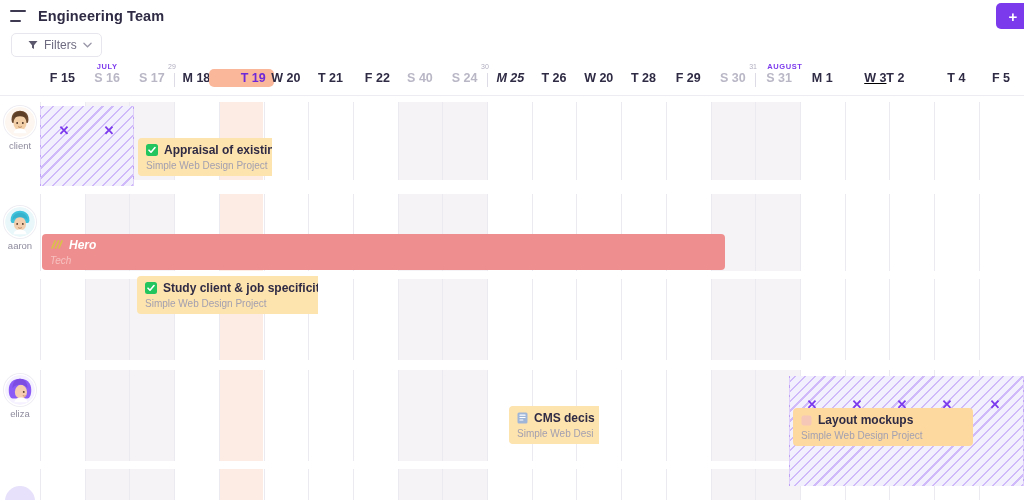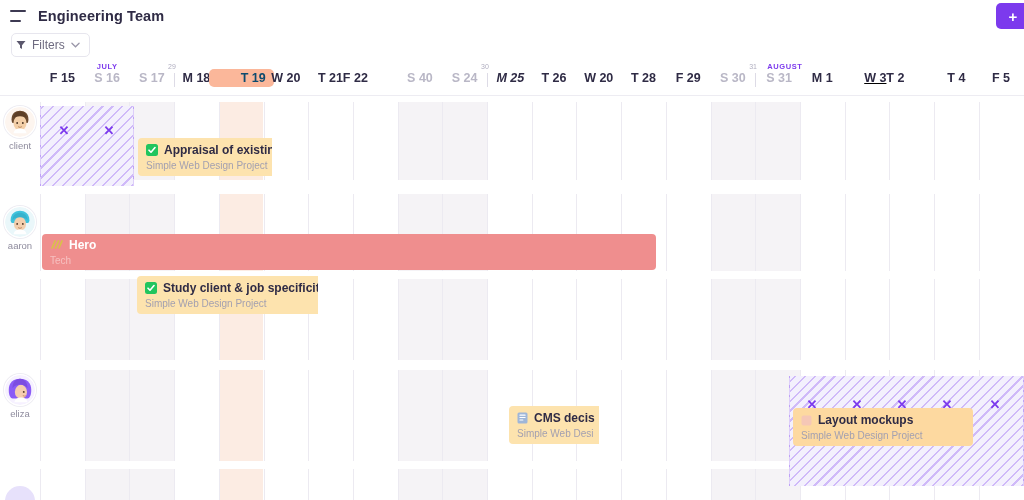--- a/index.html
+++ b/index.html
@@ -33,21 +33,21 @@
     display:flex; align-items:center; justify-content:center;
     font-size:15px; font-weight:bold; cursor:pointer;
   }
 
   
   .filterbar {
     position:absolute; left:0; top:32px; width:1024px; height:28px;
   }
   .filters-btn {
     position:absolute; left:11px; top:1px;
-    height:24px; padding:0 9px 0 4px;
+    height:24px; padding:0 9px 0 16px;
     border:1px solid #e7e6ee; border-radius:5px; background:#fff;
     display:flex; align-items:center; gap:6px; cursor:pointer;
   }
   .funnel { width:10px; height:10px; }
   .filters-label { font-size:12px; color:#6e6b80; }
   .chev { width:9px; height:6px; }
 
   
   .datehead {
     position:absolute; left:0; top:60px; width:1024px; height:36px;
@@ -57,21 +57,21 @@
   .dcol {
     position:absolute; top:0; height:36px;
     display:flex; align-items:center; justify-content:center;
   }
   .dpill {
     font-size:12.5px; font-weight:bold; color:#2f2b45;
     padding:3px 8px; border-radius:5px; line-height:1;
     white-space:nowrap;
   }
   .dcol.weekend .dpill { color:#b9b7c6; font-weight:bold; }
-  .dcol.today .dpill { background:#fbb79a; color:#0c4a6e;padding-left:32px; }
+  .dcol.today .dpill { background:#fbb79a; color:#6d28d9;padding-left:32px; }
   .monthtag {
     position:absolute; top:2px; font-size:7.5px; font-weight:bold;
     color:#7c3aed; letter-spacing:.6px;
   }
   .weeknum {
     position:absolute; top:3px; font-size:7px; color:#b0aec0;
   }
   .wktick {
     position:absolute; top:13px; width:1px; height:14px; background:#dddbe6;
   }
@@ -189,21 +189,21 @@
       </div>
       <div class="dcol today" style="left: 218.8px; width: 44.7px;">
         <span class="dpill">T 19</span>
       </div>
       <div class="dcol" style="left: 263.5px; width: 44.7px;">
         <span class="dpill">W 20</span>
       </div>
       <div class="dcol" style="left: 308.2px; width: 44.7px;">
         <span class="dpill">T 21</span>
       </div>
-      <div class="dcol" style="left: 333px; width: 44.7px; text-align: right;">
+      <div class="dcol" style="left: 355px; width: 44.7px; text-align: right;">
         <span class="dpill">F 22</span>
       </div>
       <div class="dcol weekend" style="left: 397.6px; width: 44.7px;">
         <span class="dpill">S 40</span>
       </div>
       <div class="dcol weekend" style="left: 442.3px; width: 44.7px;">
         <span class="dpill">S 24</span>
       </div>
       <div class="dcol" style="left: 488px; width: 44.7px; font-style: italic;">
         <span class="dpill">M 25</span>
@@ -307,21 +307,21 @@
         <div class="t1">
           <span class="chk">
             <svg width="8" height="8" viewBox="0 0 8 8">
               <path d="M1 4.2 L3 6.2 L7 1.6" stroke="#fff" stroke-width="1.6" fill="none" stroke-linecap="round" stroke-linejoin="round"></path>
             </svg>
           </span>
           <span class="ttl">Appraisal of existing</span>
         </div>
         <div class="sub">Simple Web Design Project</div>
       </div>
-      <div class="bar red" style="left: 42px; width: 614px; top: 138px; height: 36px;">
+      <div class="bar red" style="left: 42px; width: 683px; top: 138px; height: 36px; font-style: italic;">
         <div class="t1">
           <svg class="hero-ic" viewBox="0 0 13 10">
             <path d="M2 8 L5 1" stroke="#d9c04a" stroke-width="1.7" stroke-linecap="round"></path>
             <path d="M5.5 8 L8.5 1" stroke="#d9c04a" stroke-width="1.7" stroke-linecap="round"></path>
             <path d="M9 8 L12 1" stroke="#d9c04a" stroke-width="1.7" stroke-linecap="round"></path>
           </svg>
           <span class="ttl">Hero</span>
         </div>
         <div class="sub">Tech</div>
       </div>

